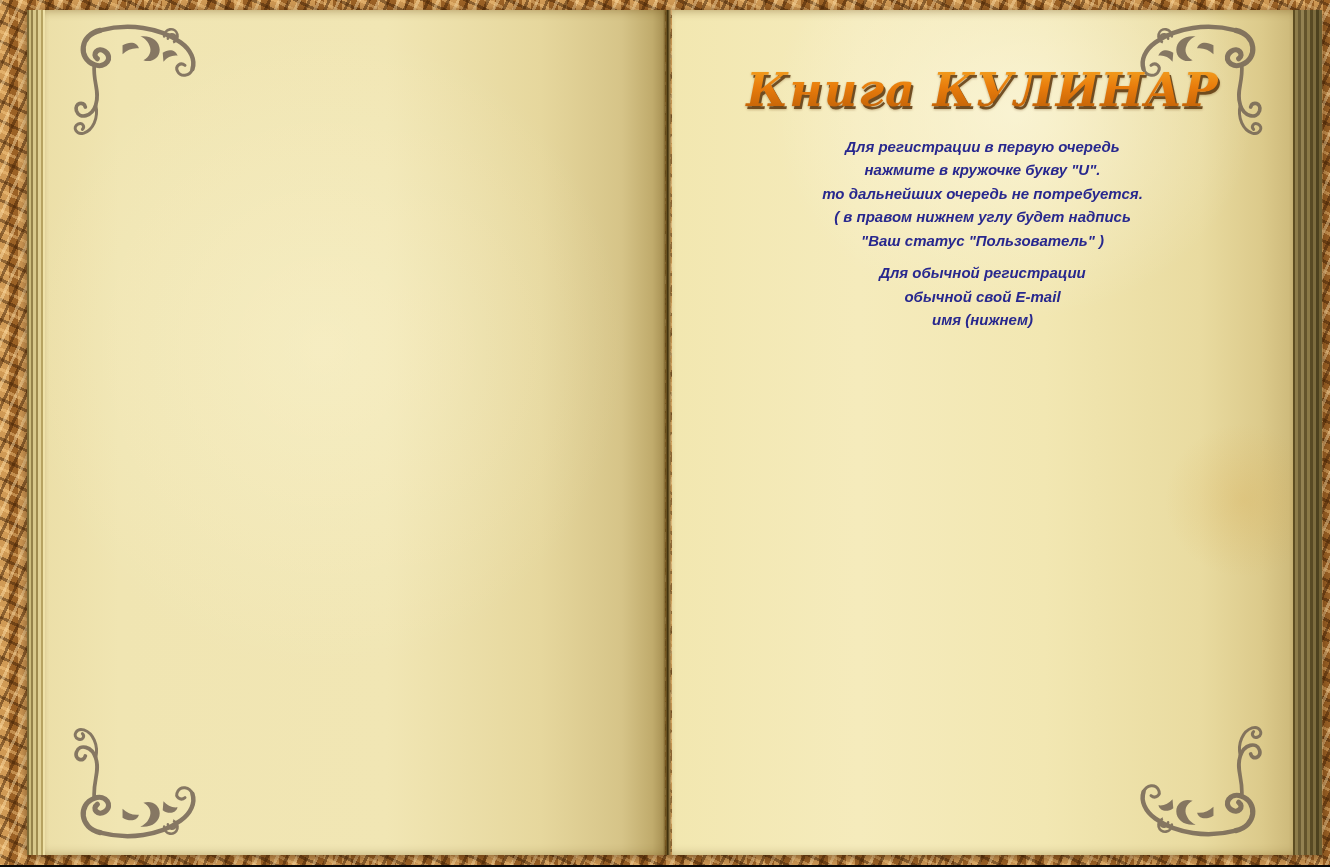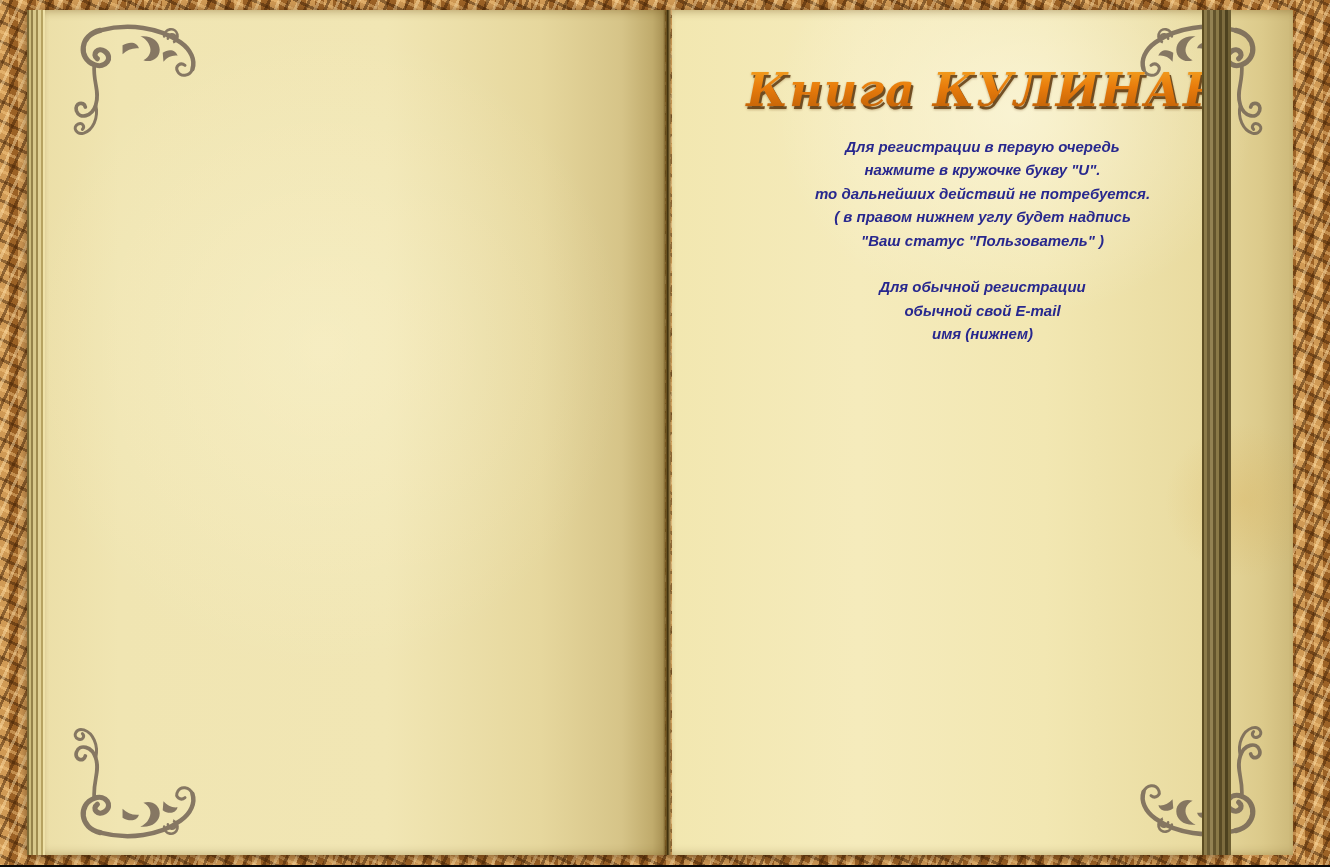--- a/index.html
+++ b/index.html
@@ -9,21 +9,21 @@
   }
   .stage{
     position:relative;width:1330px;height:867px;
     background-color:#b5762f;
     background-image:
       repeating-linear-gradient(115deg, rgba(255,225,170,.45) 0 3px, transparent 3px 9px, rgba(70,35,5,.5) 9px 12px, transparent 12px 18px),
       repeating-linear-gradient(25deg, rgba(255,210,140,.4) 0 3px, transparent 3px 9px, rgba(60,30,5,.45) 9px 12px, transparent 12px 18px),
       repeating-linear-gradient(90deg, #d09a55 0 9px, #9c6226 9px 18px);
   }
   .book{
-    position:absolute;left:27px;top:10px;width:1204px;height:845px;
+    position:absolute;left:27px;top:10px;width:1295px;height:845px;
     box-shadow:0 2px 10px rgba(50,25,0,.55);
   }
   .edge-left{
     position:absolute;left:0;top:0;bottom:0;width:18px;
     background:linear-gradient(90deg,#7c6a36 0 2px,#cdbc7c 2px 4px,#95824a 4px 6px,#d8c88a 6px 9px,#a08c50 9px 11px,#e0d195 11px 14px,#b6a260 14px 16px,#efe2a8 16px 18px);
   }
   .edge-right{
     position:absolute;right:0;top:0;bottom:0;width:29px;
     background:linear-gradient(90deg,#5d4d22 0 2px,#8d7c4a 2px 5px,#6b5c33 5px 8px,#938252 8px 11px,#63542c 11px 14px,#8a7947 14px 17px,#584a24 17px 20px,#7d6c3e 20px 23px,#4e421f 23px 26px,#6f6034 26px 29px);
   }
@@ -64,21 +64,21 @@
       color:transparent;-webkit-text-fill-color:transparent;
     }
   }
   .text-block{
     margin-top:18px;
     font-family:"Liberation Sans",sans-serif;
     font-style:italic;font-weight:700;
     font-size:15px;line-height:23.5px;
     color:#28288e;
   }
-  .text-block.block-2{margin-top:23px;}
+  .text-block.block-2{margin-top:9px;}
   .flourish{position:absolute;width:152px;height:122px;opacity:.82;pointer-events:none;}
   .fl-tl{left:6px;top:10px;}
   .fl-bl{left:6px;bottom:12px;transform:scaleY(-1);}
   .fl-tr{right:8px;top:10px;transform:scaleX(-1);}
   .fl-br{right:8px;bottom:14px;transform:scale(-1,-1);}
   .bottom-strip{position:absolute;left:0;right:0;bottom:0;height:2px;background:#0b0b0b;}
   .defs-holder{position:absolute;width:0;height:0;overflow:hidden;}
 </style>
 </head>
 <body>
@@ -121,21 +121,21 @@
         </svg>
       <svg class="flourish fl-br" viewBox="0 0 204 164">
           <use href="#flourish-shape"></use>
         </svg>
 
       <h1 class="title">Книга КУЛИНАР</h1>
 
       <div class="text-block">
         <div>Для регистрации в первую очередь</div>
         <div>нажмите в кружочке букву "U".</div>
-        <div>то дальнейших действий не потребуется.</div>
+        <div>то дальнейших очередь не потребуется.</div>
         <div>( в правом нижнем углу будет надпись</div>
         <div>"Ваш статус "Пользователь" )</div>
       </div>
 
       <div class="text-block block-2">
         <div>Для обычной регистрации</div>
         <div>обычной свой E-mail</div>
         <div>имя (нижнем)</div>
       </div>
     </div>

